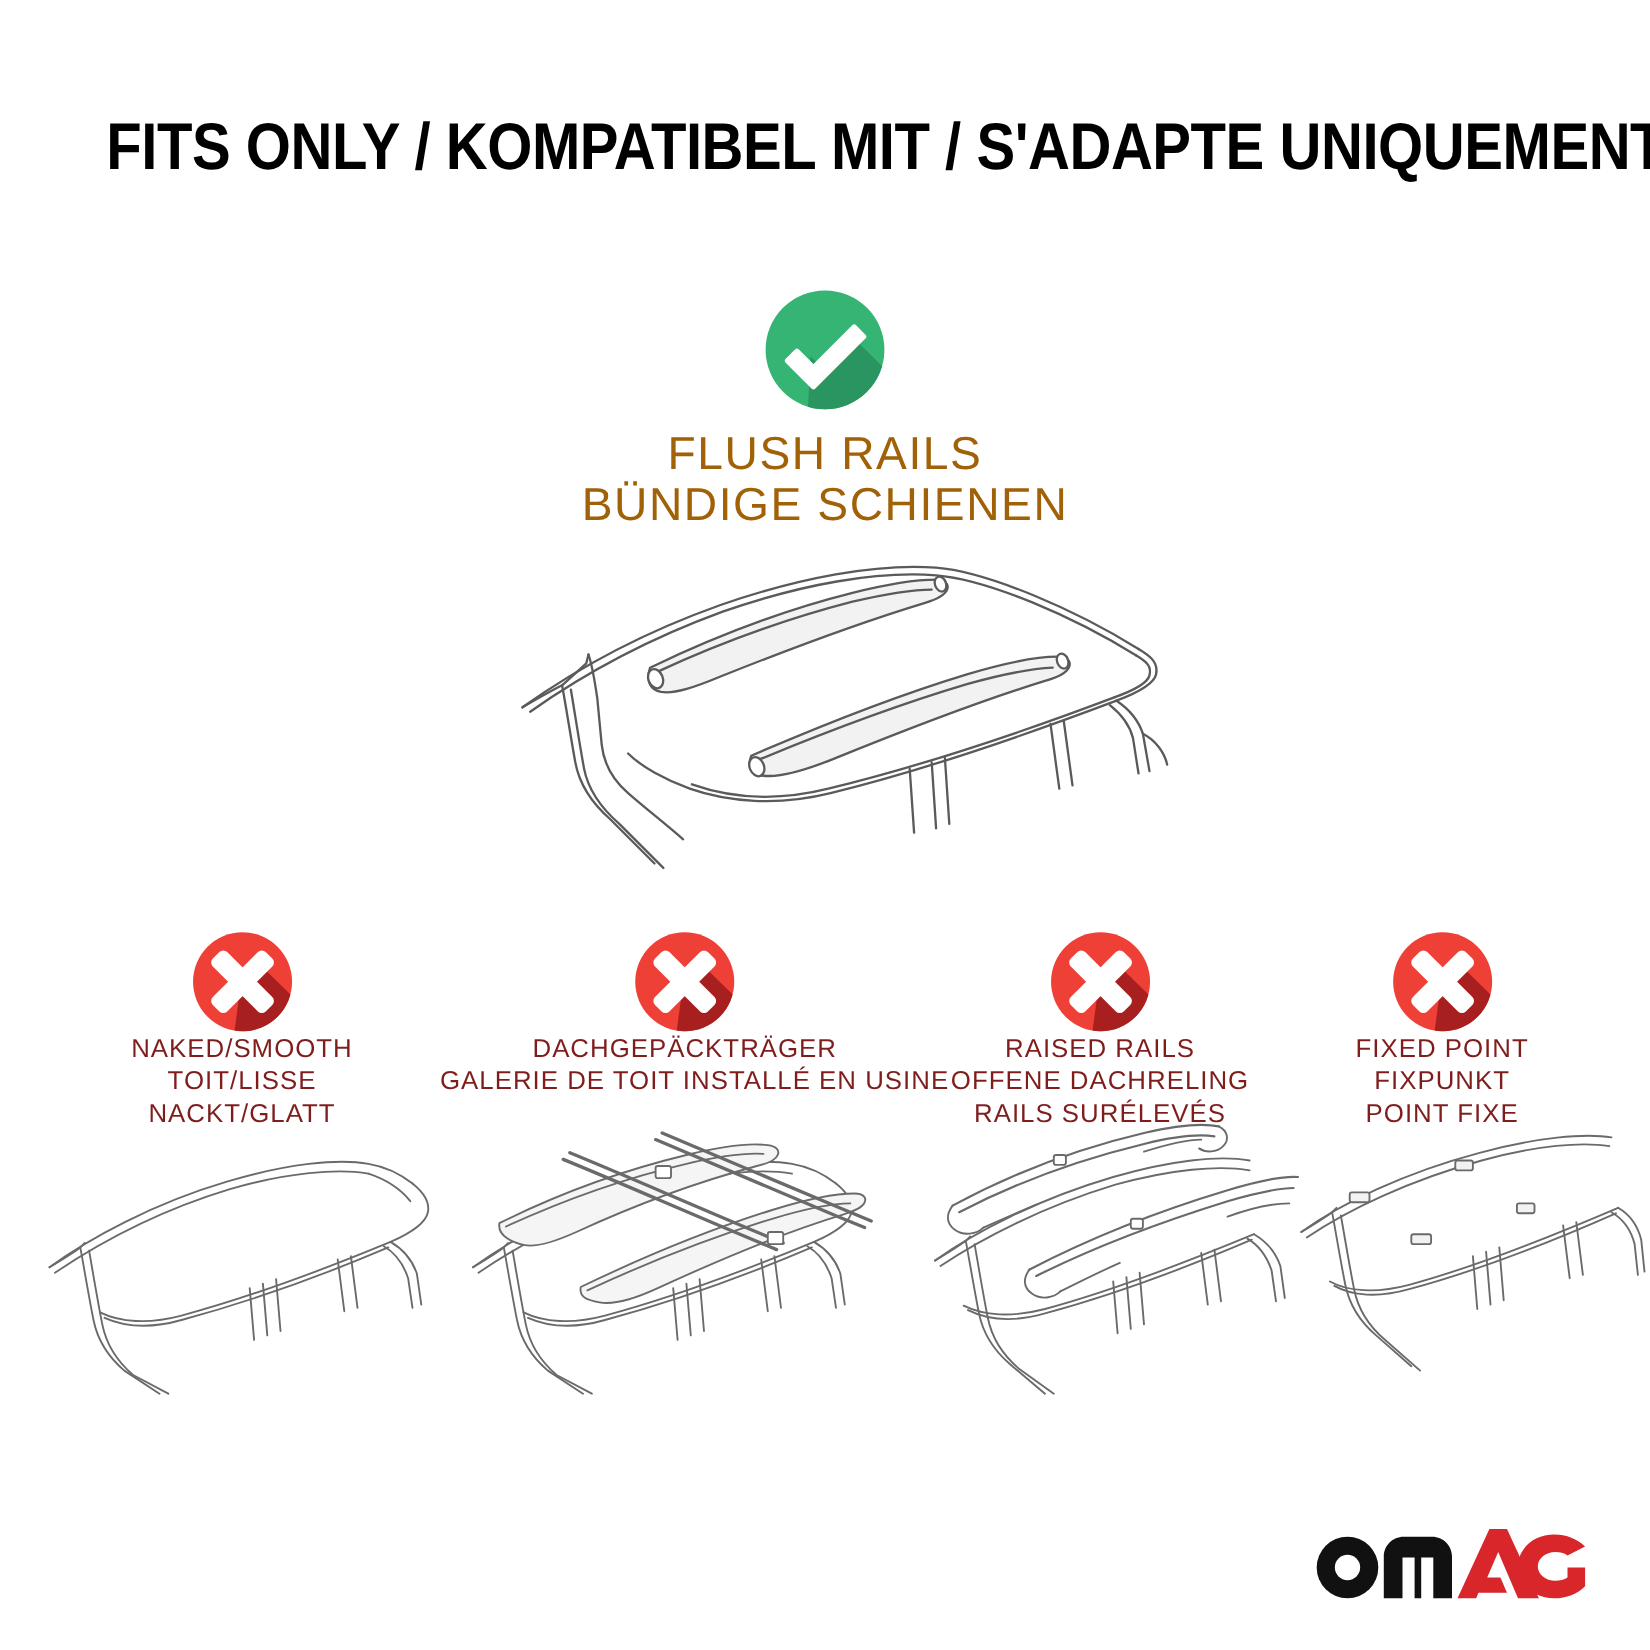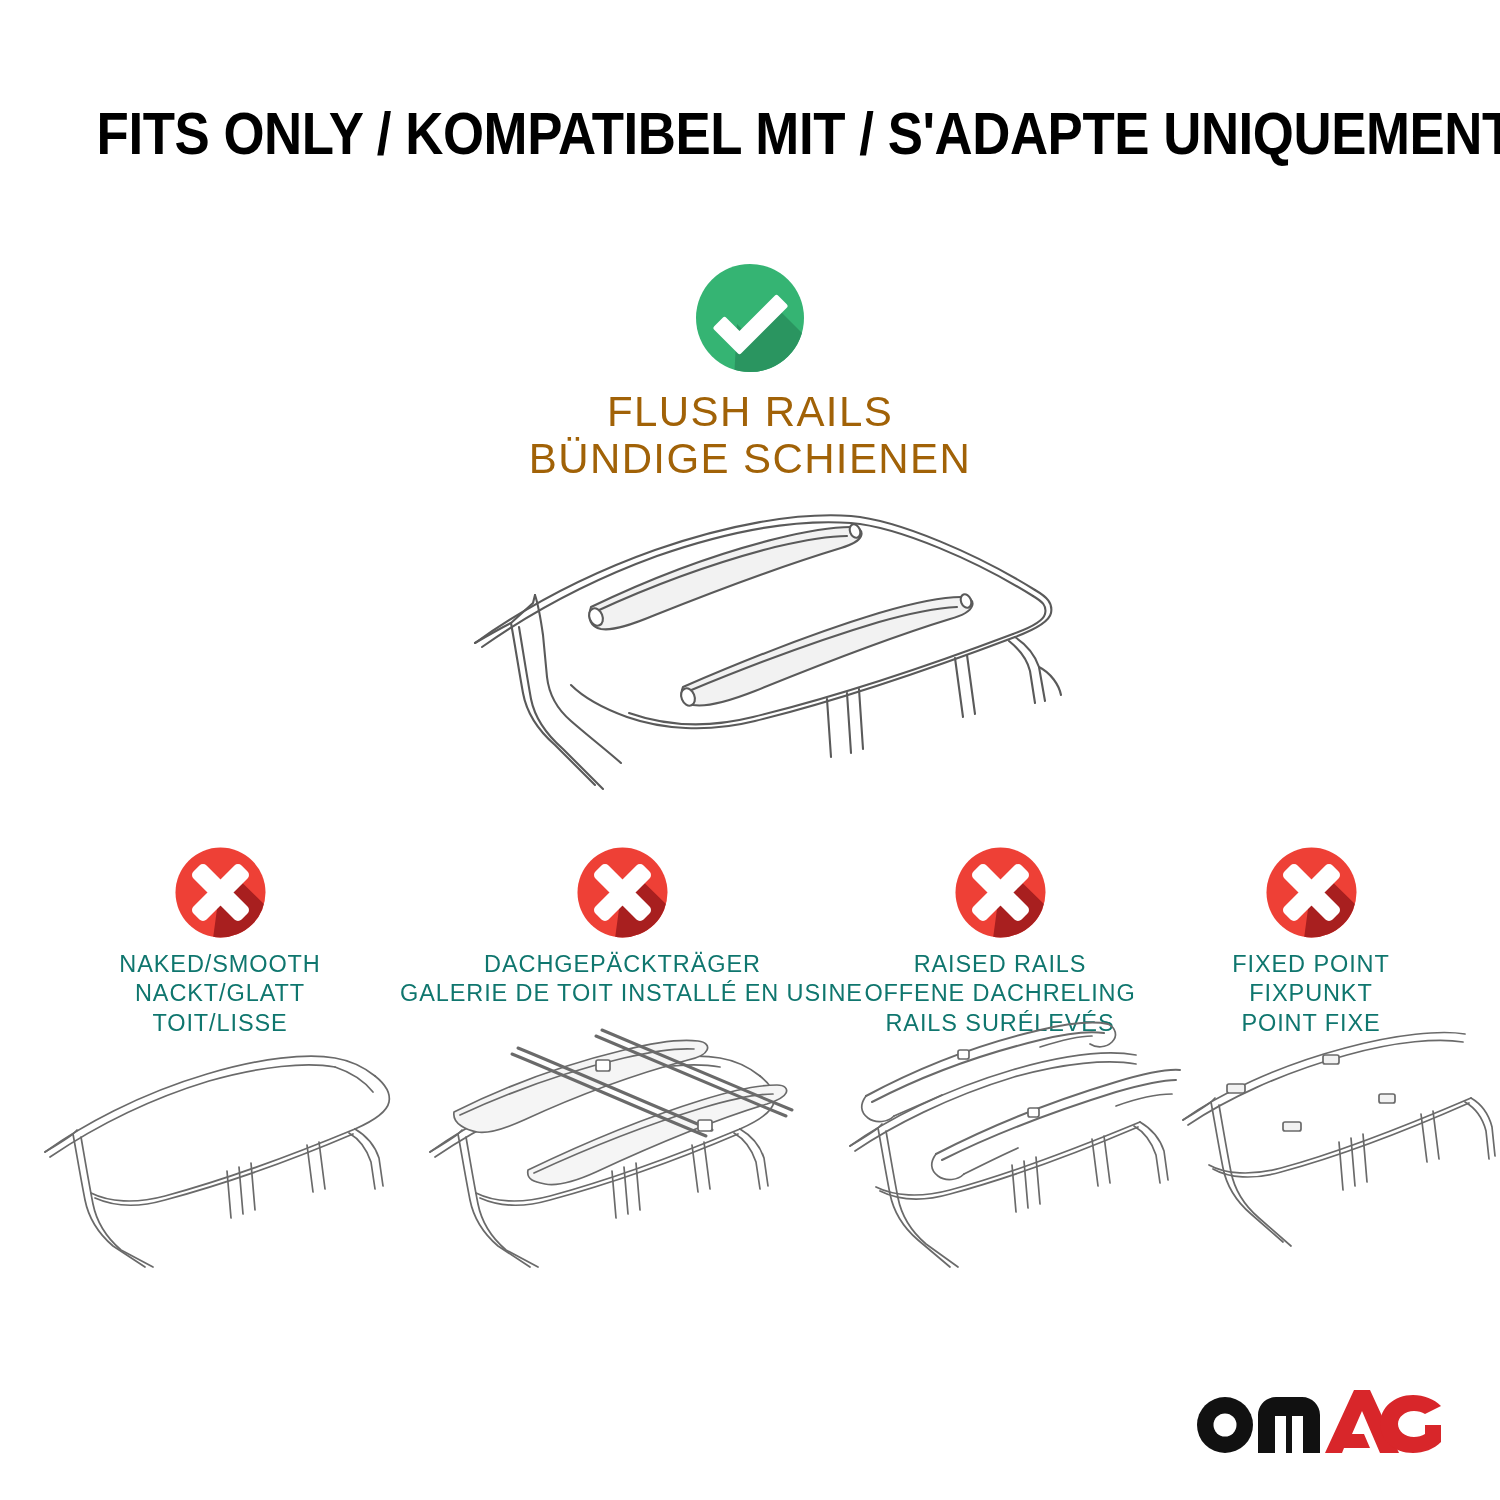--- a/index.html
+++ b/index.html
@@ -87,26 +87,25 @@
   .reject-col.c2 { left: 830px;  width: 340px; }
   .reject-col.c3 { left: 1175px; width: 272px; }
 
   .x-icon-wrap {
     width: 93px;
     height: 93px;
     margin: 0 auto;
     position: relative;
   }
   .reject-label {
-    margin-top: 11px;
     font-size: 23.5px;
     font-weight: 400;
     line-height: 1.25;
     letter-spacing: 0.9px;
-    color: #0f766e;
+    color: #7f1d1d;
   }
   .reject-label div { white-space: nowrap; }
 
   .reject-figure {
     position: absolute;
     left: 0;
     width: 100%;
     height: 215px;
   }
   .reject-col.c0 .reject-figure { top: 206px; }
@@ -221,22 +220,22 @@
           </defs>
         <circle cx="46.5" cy="46.5" r="45" fill="#ee4036"></circle>
         <g clip-path="url(#xc0)">
           <path d="M46.5 37 L57 47.5 L68 36.5 L93 61 L93 100 L38 100 Z" fill="#a81f1f"></path>
         </g>
         <path d="M29 23 L70 64 L64 70 L23 29 Z M70 29 L29 70 L23 64 L64 23 Z" fill="#ffffff" stroke="#ffffff" stroke-width="10" stroke-linejoin="round" stroke-linecap="round"></path>
       </svg>
     </div>
     <div class="reject-label">
       <div>NAKED/SMOOTH</div>
+      <div>TOIT/LISSE</div>
       <div>NACKT/GLATT</div>
-      <div>TOIT/LISSE</div>
     </div>
     <div class="reject-figure">
       <svg viewBox="0 0 370 215" width="370" height="215">
         <g fill="none" stroke="#6a6a6a" stroke-width="1.7" stroke-linejoin="round" stroke-linecap="round">
           <path d="M10 100 C46 74 104 42 172 22 C226 6 272 1 300 6 C318 9 330 16 340 24"></path>
           <path d="M15 105 C52 80 108 49 174 29 C226 14 272 10 300 15"></path>
           <path d="M340 24 C350 32 356 40 354 50 C352 60 336 70 320 77"></path>
           <path d="M300 15 C318 21 330 30 338 40"></path>
           <path d="M10 100 C20 94 30 88 38 82 L42 78"></path>
           <path d="M38 82 C42 104 46 128 50 148 C54 168 64 182 78 194 L110 215"></path>

